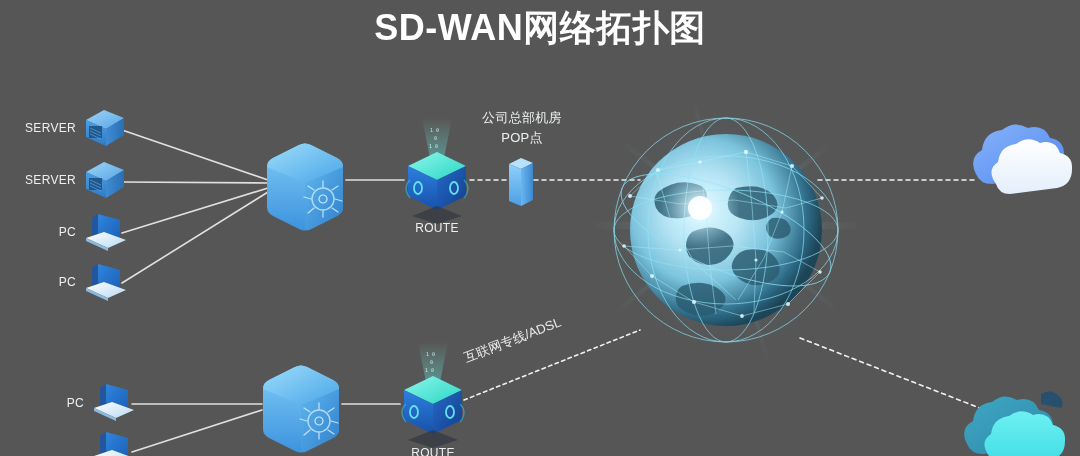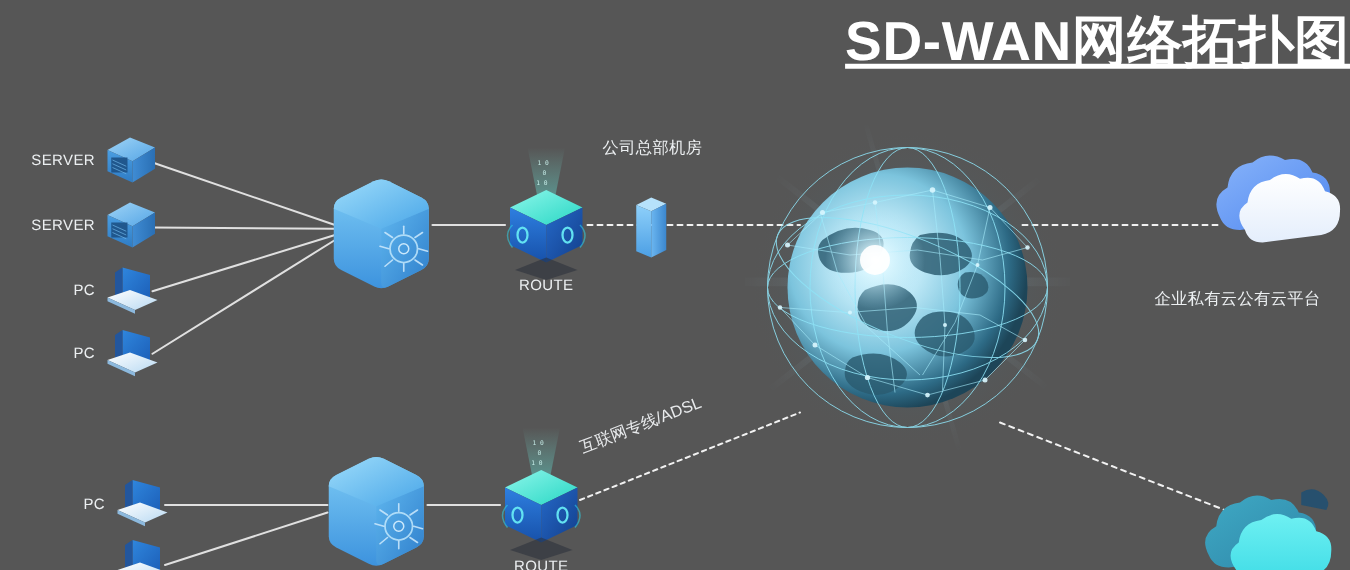--- a/index.html
+++ b/index.html
@@ -10,27 +10,26 @@
   #stage{
     position:relative;
     width:1080px;height:456px;
     background:#565656;
     overflow:hidden;
   }
 
   
   #title{
     position:absolute;left:0;top:4px;width:1080px;
-    text-align:right;
+    text-align:center;
     color:#ffffff;
-    font-size:44px;
+    font-size:36px;
     font-weight:bold;
     letter-spacing:.5px;
     white-space:nowrap;
-    text-decoration:underline;
   }
 
   
   .lbl{
     position:absolute;
     color:#eceff1;
     font-size:12px;
     white-space:nowrap;
     text-align:center;
     line-height:1.25;
@@ -358,40 +357,40 @@
           <stop offset="0%" stop-color="#6bb6f0"></stop>
             <stop offset="100%" stop-color="#3b87cf"></stop>
         </linearGradient>
       </defs>
       <polygon points="4,8 16,2 28,7 16,13" fill="#b6e2fb"></polygon>
       <polygon points="4,8 16,13 16,50 4,45" fill="url(#pilFront)"></polygon>
       <polygon points="16,13 28,7 28,44 16,50" fill="url(#pilSide)"></polygon>
     </svg>
   </div>
   <div class="lbl sm" style="left:452px;top:110px;width:140px;">公司总部机房</div>
+  <div class="lbl sm" style="left:452px;top:130px;width:140px;">POP点</div>
 
   <div class="node" style="left:962px;top:102px;">
     <svg width="112" height="112" viewBox="0 0 112 112" xmlns="http://www.w3.org/2000/svg">
       <defs>
         <linearGradient id="cldBack" x1="0" y1="0" x2="1" y2="1">
           <stop offset="0%" stop-color="#88b4fa"></stop>
             <stop offset="100%" stop-color="#4f86ef"></stop>
         </linearGradient>
         <linearGradient id="cldFront" x1="0" y1="0" x2="0" y2="1">
           <stop offset="0%" stop-color="#ffffff"></stop>
             <stop offset="100%" stop-color="#e4eefc"></stop>
         </linearGradient>
       </defs>
 
       <path d="M14 72 q-8-16 6-24 q2-18 20-20 q12-10 26-2 q16-4 22 10 q14 2 14 16 q2 18-14 22 L30 82 q-12 0-16-10 Z" fill="url(#cldBack)"></path>
 
       <path d="M34 82 q-10-14 2-22 q2-16 18-18 q12-9 24-1 q15-4 20 10 q13 3 12 16 q0 16-15 19 L48 92 q-11 0-14-10 Z" fill="url(#cldFront)"></path>
     </svg>
   </div>
-  <div class="lbl sm" style="left:900px;top:231px;width:180px;">企业私有云公有云平台</div>
 
   <div class="node" style="left:90px;top:380px;">
     <svg width="48" height="44" viewBox="0 0 48 44" xmlns="http://www.w3.org/2000/svg">
       <polygon points="16,4 38,10 38,30 16,24" fill="url(#scr)"></polygon>
       <polygon points="16,4 16,24 10,28 10,8" fill="#1a56a8" opacity=".85"></polygon>
       <polygon points="4,28 22,22 44,30 26,38" fill="url(#base)"></polygon>
       <polygon points="4,28 26,38 26,41 4,31" fill="#8cb9de"></polygon>
     </svg>
   </div>
   <div class="lbl" style="left:12px;top:396px;width:72px;text-align:right;">PC</div>

